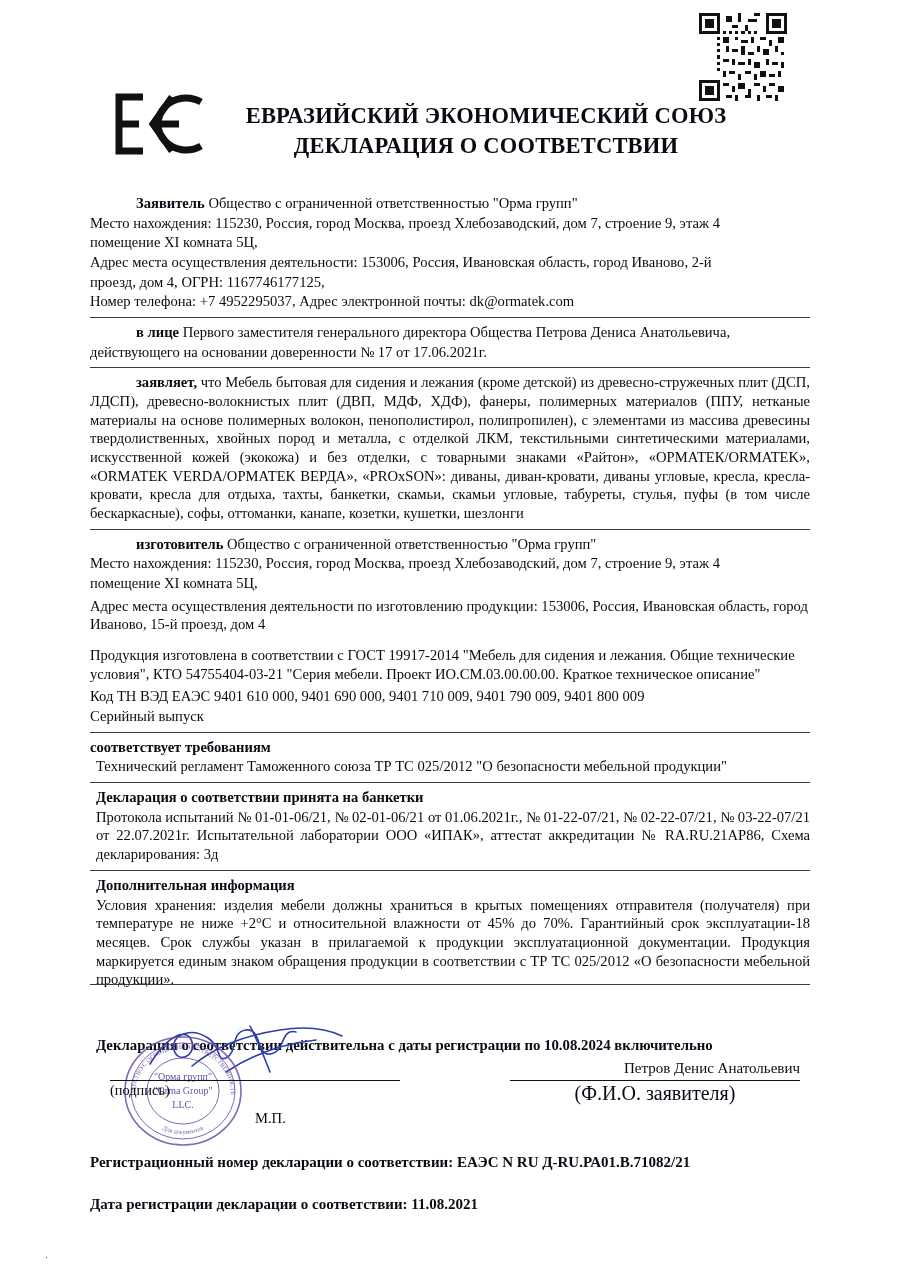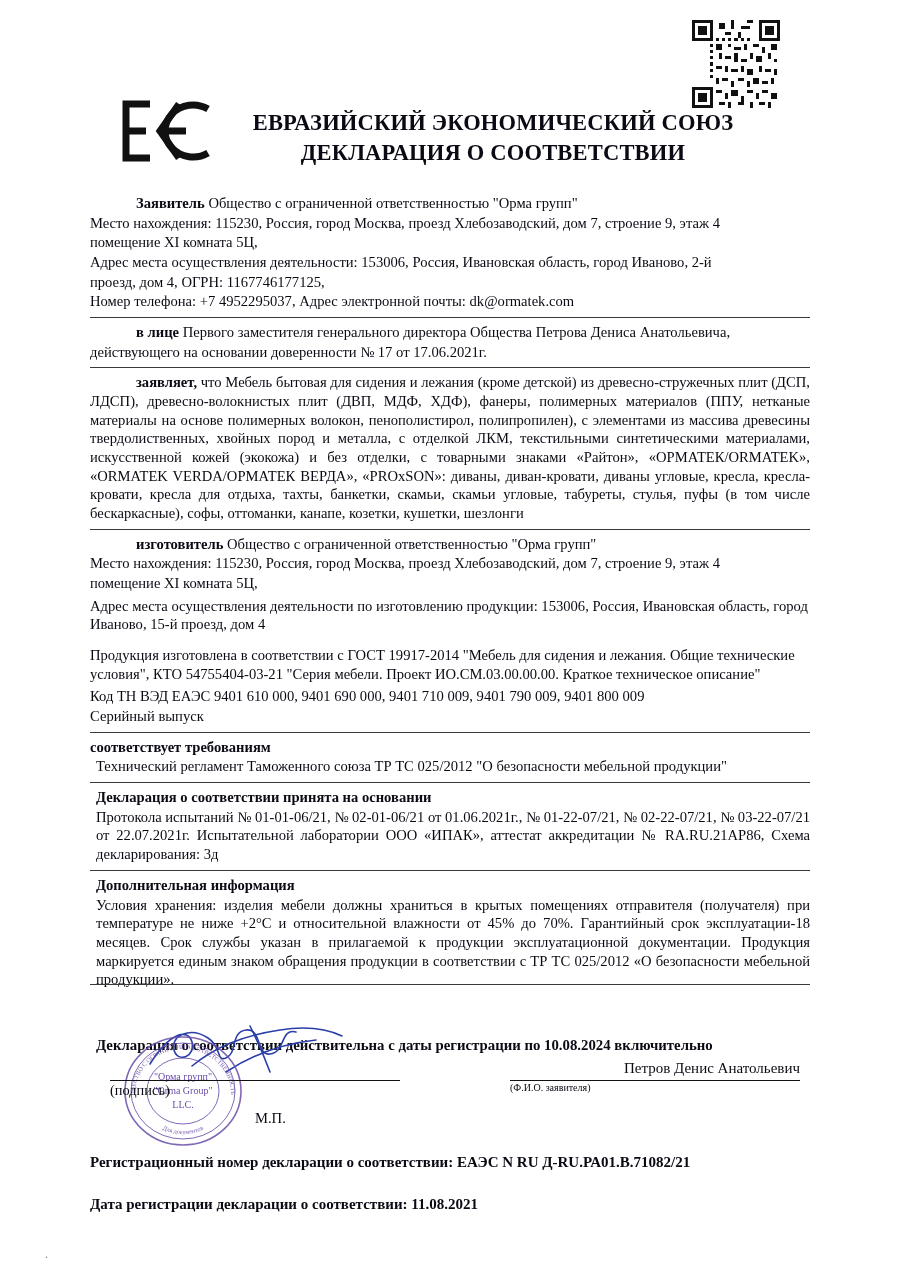--- a/index.html
+++ b/index.html
@@ -13,21 +13,21 @@
     font-family: "Liberation Serif", "DejaVu Serif", serif;
     color: #0a0a14;
     position: relative;
     overflow: hidden;
   }
   .page {
     position: relative;
     width: 900px;
     height: 1280px;
     box-sizing: border-box;
-    padding: 8px;
+    padding: 1px;
   }
 
   
   .header {
     position: relative;
     height: 175px;
   }
   .eac-mark {
     position: absolute;
     left: 112px;
@@ -113,21 +113,22 @@
     top: 38px;
     width: 290px;
     text-align: right;
     font-size: 15px;
   }
   .sig-caption-right {
     position: absolute;
     left: 420px;
     top: 60px;
     width: 290px;
-    font-size: 10px;
+    text-align: center;
+    font-size: 20px;
   }
   .mp {
     position: absolute;
     left: 165px;
     top: 88px;
     font-size: 14.6px;
   }
 
   
   .handsign {
@@ -347,21 +348,21 @@
     <div class="rule"></div>
 
     <div class="sec">
       <p class="b">соответствует требованиям</p>
       <p class="indent">Технический регламент Таможенного союза ТР ТС 025/2012 "О безопасности мебельной продукции"</p>
     </div>
 
     <div class="rule"></div>
 
     <div class="sec">
-      <p class="b indent">Декларация о соответствии принята на основании</p>
+      <p class="b indent">Декларация о соответствии принята на банкетки</p>
       <p class="indent" style="text-align: justify;">Протокола испытаний № 01-01-06/21, № 02-01-06/21 от 01.06.2021г., № 01-22-07/21, № 02-22-07/21, № 03-22-07/21 от 22.07.2021г. Испытательной лаборатории ООО «ИПАК», аттестат аккредитации № RA.RU.21АР86, Схема декларирования: 3д</p>
     </div>
 
     <div class="rule"></div>
 
     <div class="sec">
       <p class="b indent">Дополнительная информация</p>
       <p class="indent" style="text-align: justify;">Условия хранения: изделия мебели должны храниться в крытых помещениях отправителя (получателя) при температуре не ниже +2°С и относительной влажности от 45% до 70%. Гарантийный срок эксплуатации-18 месяцев. Срок службы указан в прилагаемой к продукции эксплуатационной документации. Продукция маркируется единым знаком обращения продукции в соответствии с ТР ТС 025/2012 «О безопасности мебельной продукции».</p>
     </div>
   </div>

